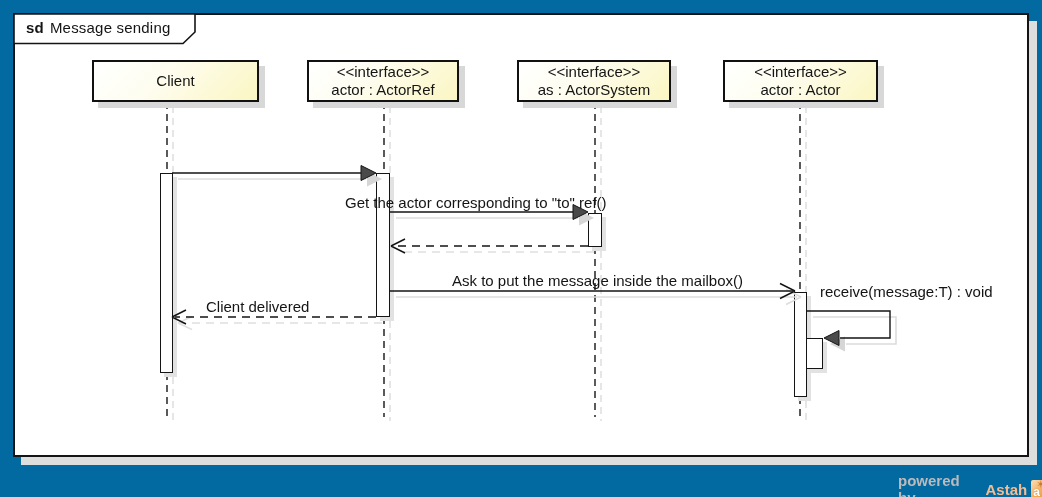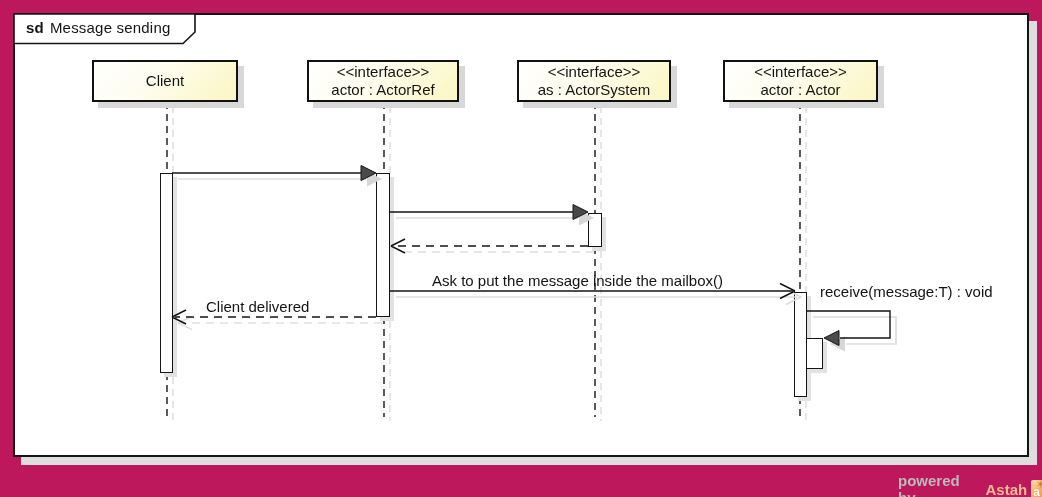--- a/index.html
+++ b/index.html
@@ -1,18 +1,18 @@
 <!DOCTYPE html>
 <html><head>
 <meta charset="utf-8">
 <style>
   * { margin: 0; padding: 0; box-sizing: border-box; }
   body { background: #ffffff; font-family: "Liberation Sans", "DejaVu Sans", sans-serif; }
   .canvas {
-    position: relative; width: 1042px; height: 497px; background: #be185d;
+    position: relative; width: 1042px; height: 497px; background: #0369a1;
     overflow: hidden; color: #141414; font-size: 15px;
   }
   .abs { position: absolute; }
   .frame {
     left: 13px; top: 13px; width: 1016px; height: 444px;
     border: 2px solid #141414; background: #ffffff;
     box-shadow: 8px 8px 0 #dedede;
   }
   svg.layer { position: absolute; left: 0; top: 0; pointer-events: none; }
   .frame-label-text {
@@ -75,21 +75,21 @@
       <path d="M800 102 V293 M800 397 V417"></path>
     </g>
 
     <path d="M14 14 H195 V32 L183 43.5 H14 Z" fill="#ffffff" stroke="#141414" stroke-width="1.6"></path>
   </svg>
 
   <div class="abs frame-label-text">
     <span class="kw">sd</span><span>Message sending</span>
   </div>
 
-  <div class="abs head" style="left:92px; width:146px;">
+  <div class="abs head" style="left:92px; width:167px;">
     <span>Client</span>
   </div>
   <div class="abs head" style="left:307px; width:152px;">
     <span>&lt;&lt;interface&gt;&gt;</span>
     <span>actor : ActorRef</span>
   </div>
   <div class="abs head" style="left:517px; width:154px;">
     <span>&lt;&lt;interface&gt;&gt;</span>
     <span>as : ActorSystem</span>
   </div>
@@ -132,21 +132,22 @@
     <path d="M390 291 H793" stroke="#141414" stroke-width="1.4"></path>
     <path d="M795 291 L780 283.5 M795 291 L780 298.5" stroke="#141414" stroke-width="1.4" fill="none"></path>
 
     <path d="M807 311 H890 V338 H840" stroke="#141414" stroke-width="1.4" fill="none"></path>
     <path d="M824 338 L839 330.5 L839 345.5 Z" fill="#4a4a4a" stroke="#141414" stroke-width="1"></path>
 
     <path d="M376 317 L175 317" stroke="#141414" stroke-width="1.4" stroke-dasharray="8 6"></path>
     <path d="M172 317 L186 310 M172 317 L186 324" stroke="#141414" stroke-width="1.4" fill="none"></path>
   </svg>
 
-  <div class="abs msg-label" style="left:432px; top:272px;">Ask to put the message inside the mailbox()</div>
+  <div class="abs msg-label" style="left:345px; top:194px;">Get the actor corresponding to "to" ref()</div>
+  <div class="abs msg-label" style="left:452px; top:272px;">Ask to put the message inside the mailbox()</div>
   <div class="abs msg-label" style="left:820px; top:283px;">receive(message:T) : void</div>
   <div class="abs msg-label" style="left:206px; top:298px;">Client delivered</div>
 
   <div class="abs watermark">
     <span class="gray">powered by</span>
     <span class="brand">Astah</span>
     <span class="logo">
       <span class="a">a</span>
       <span class="star">✶</span>
     </span>

